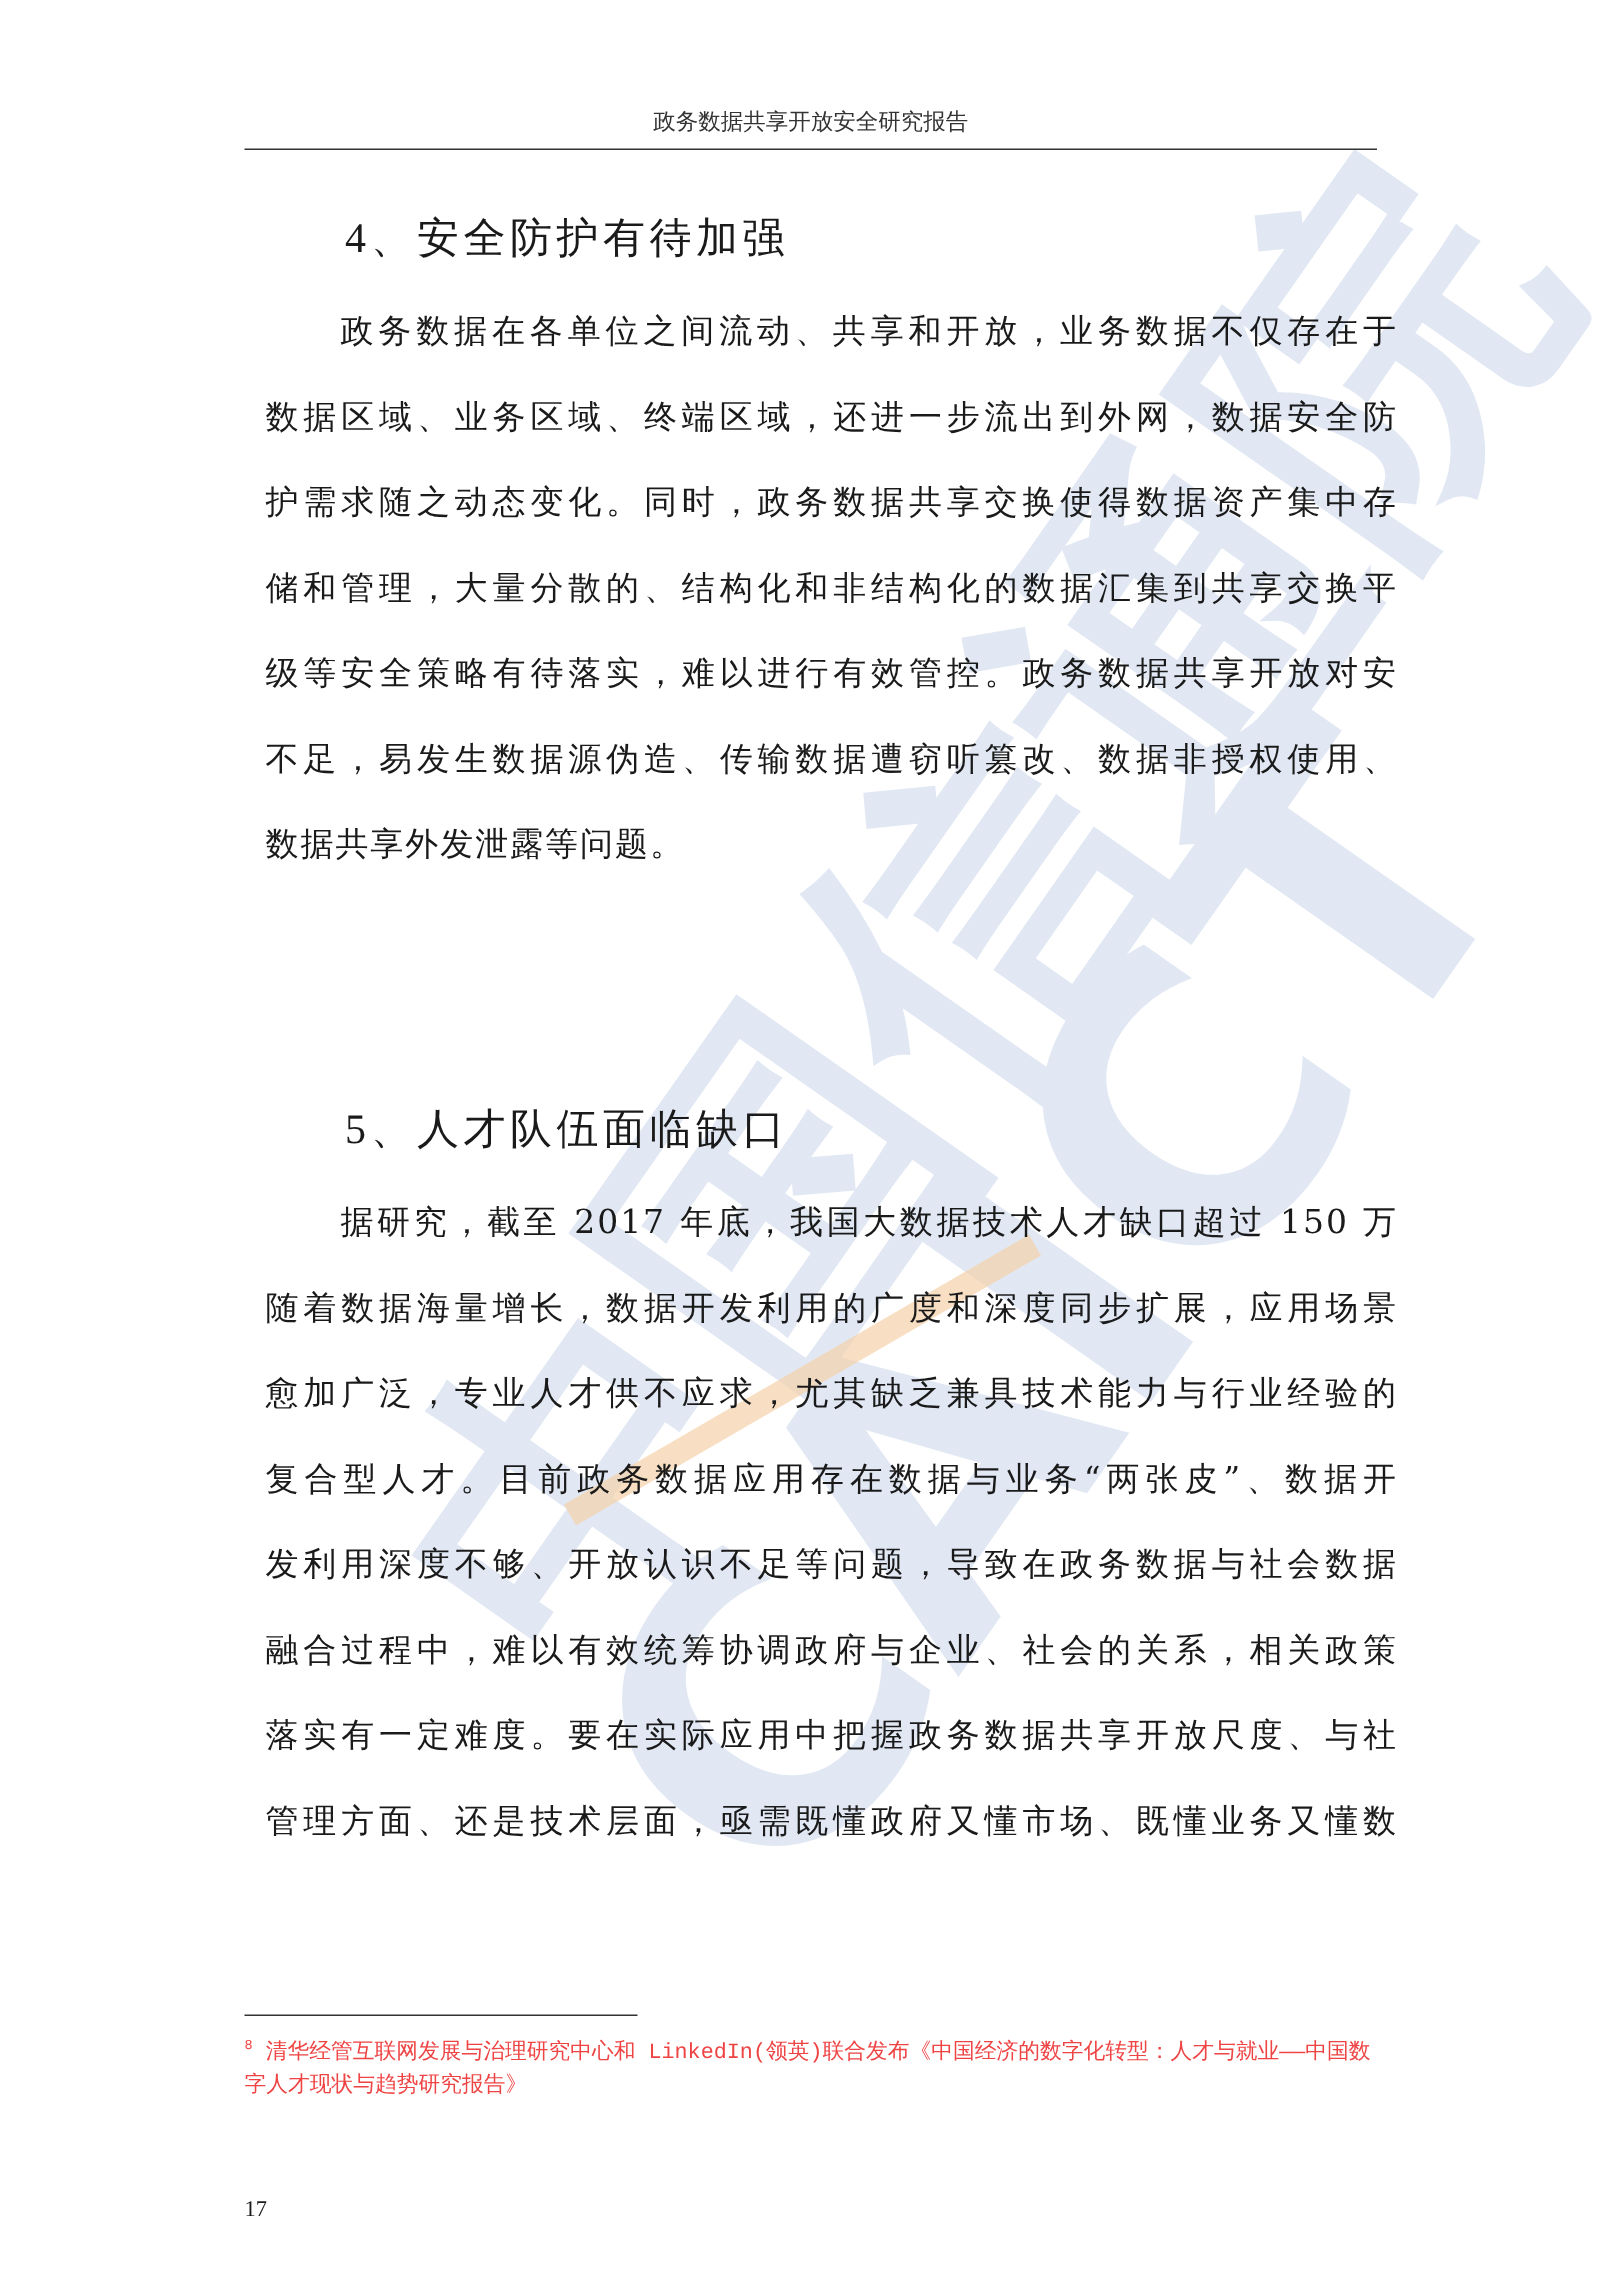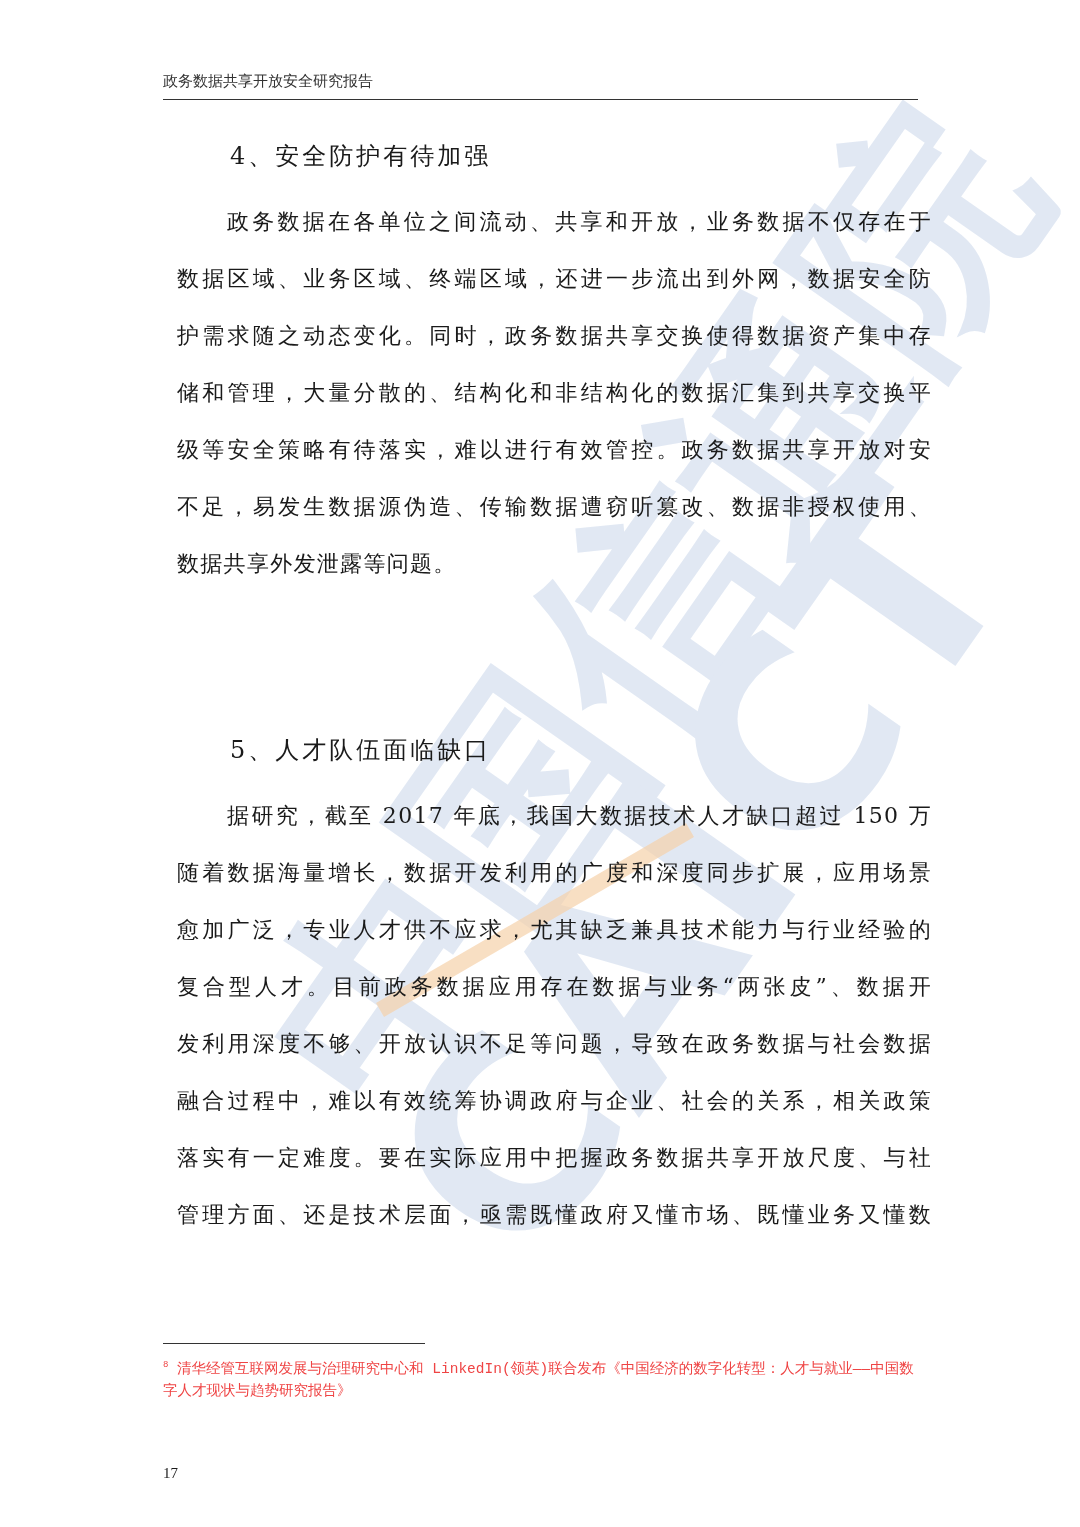--- a/index.html
+++ b/index.html
@@ -1,22 +1,22 @@
 <!DOCTYPE html>
 <html><head>
 <meta charset="utf-8">
 <style>
   html, body { margin: 0; padding: 0; background: #ffffff; }
   body { width: 1080px; height: 1527px; position: relative; overflow: hidden;
          font-family: "DejaVu Serif", "Liberation Serif", serif; color: #1a1a1a; }
   .watermark { position: absolute; left: 0; top: 0; width: 1080px; height: 1527px; pointer-events: none; z-index: 0; }
-  .page-header { position: absolute; left: 163px; top: 72px; width: 755px; text-align: left;
+  .page-header { position: absolute; left: 163px; top: 72px; width: 755px; text-align: center;
                  font-size: 15px; color: #333; font-family: Liberation Mono, monospace; }
   .header-rule { position: absolute; left: 163px; top: 99px; width: 755px; height: 0; border-top: 1.5px solid #333; }
-  .section-heading { position: absolute; left: 230px; font-size: 24px; letter-spacing: 3px; z-index: 1; }
+  .section-heading { position: absolute; left: 230px; font-size: 28px; letter-spacing: 3px; z-index: 1; font-family: Liberation Serif, serif; }
   .para { position: absolute; left: 177px; width: 755px; font-size: 22px; line-height: 57px; z-index: 1;
           text-align: justify; text-align-last: justify; letter-spacing: 1.3px; }
   .para .line { display: block; height: 57px; white-space: nowrap; overflow: hidden; }
   .para .line.last { text-align-last: left; }
   .para .line.indent { padding-left: 50px; }
   sup { font-size: 13px; line-height: 0; }
   .footnote-rule { position: absolute; left: 163px; top: 1343px; width: 262px; border-top: 1px solid #333; }
   .footnote { position: absolute; left: 163px; top: 1358px; width: 755px; font-size: 14.5px; line-height: 22px;
               color: #ef4444; font-family: Liberation Mono, monospace; }
   .footnote sup { font-size: 9px; }

